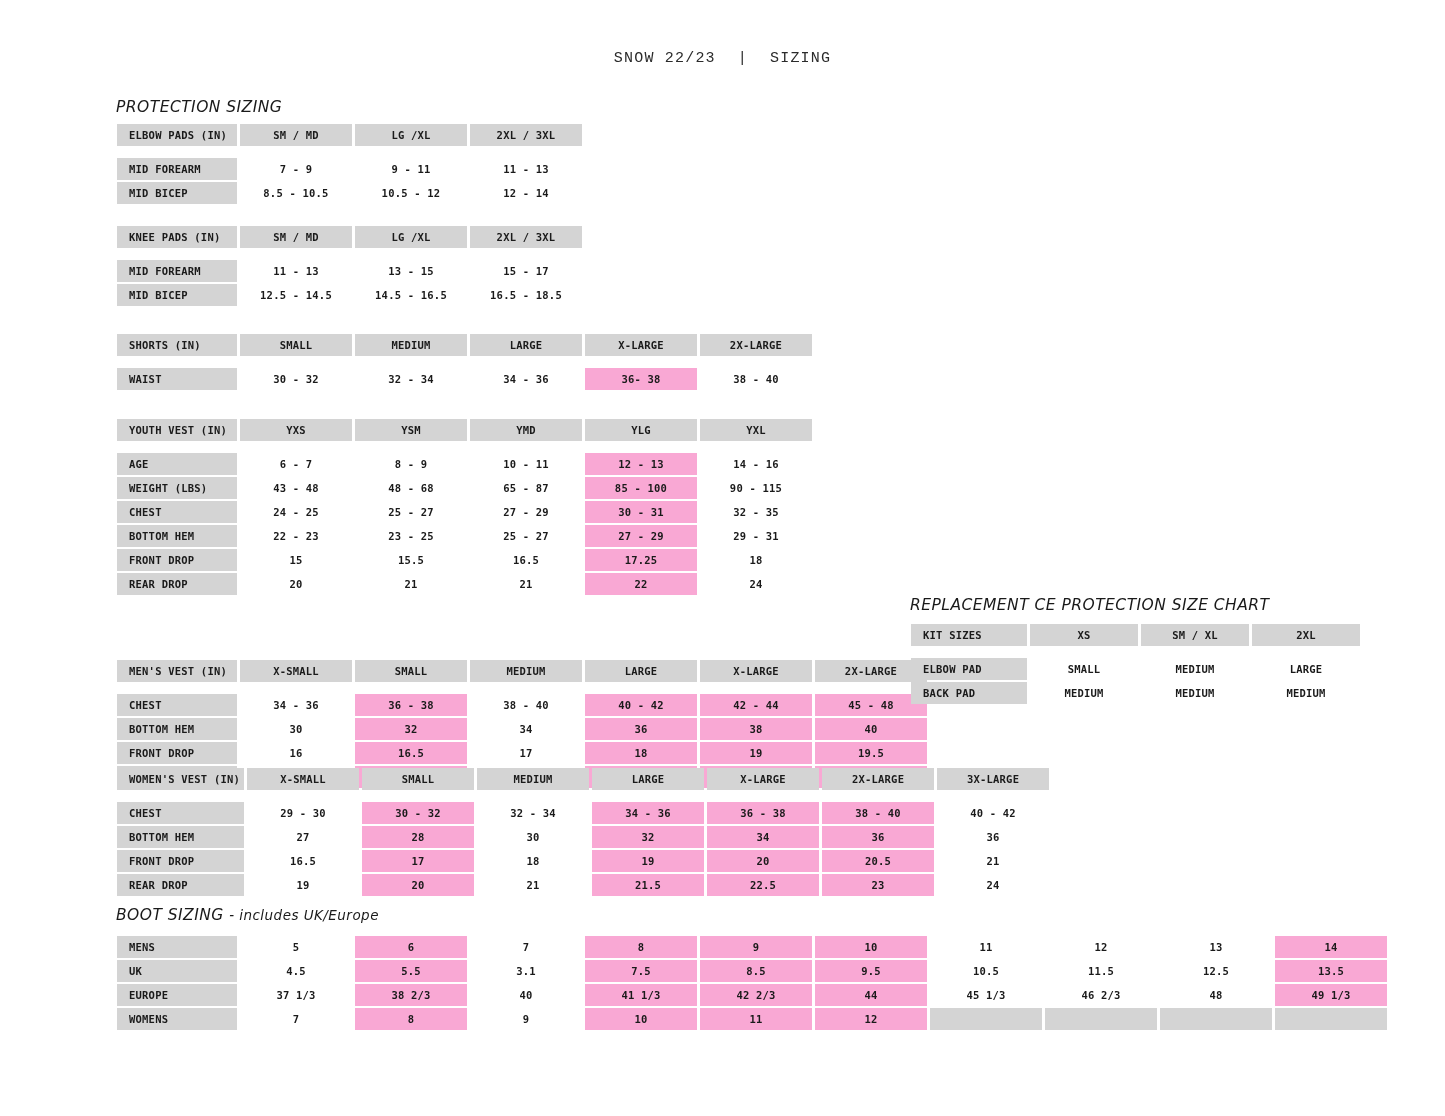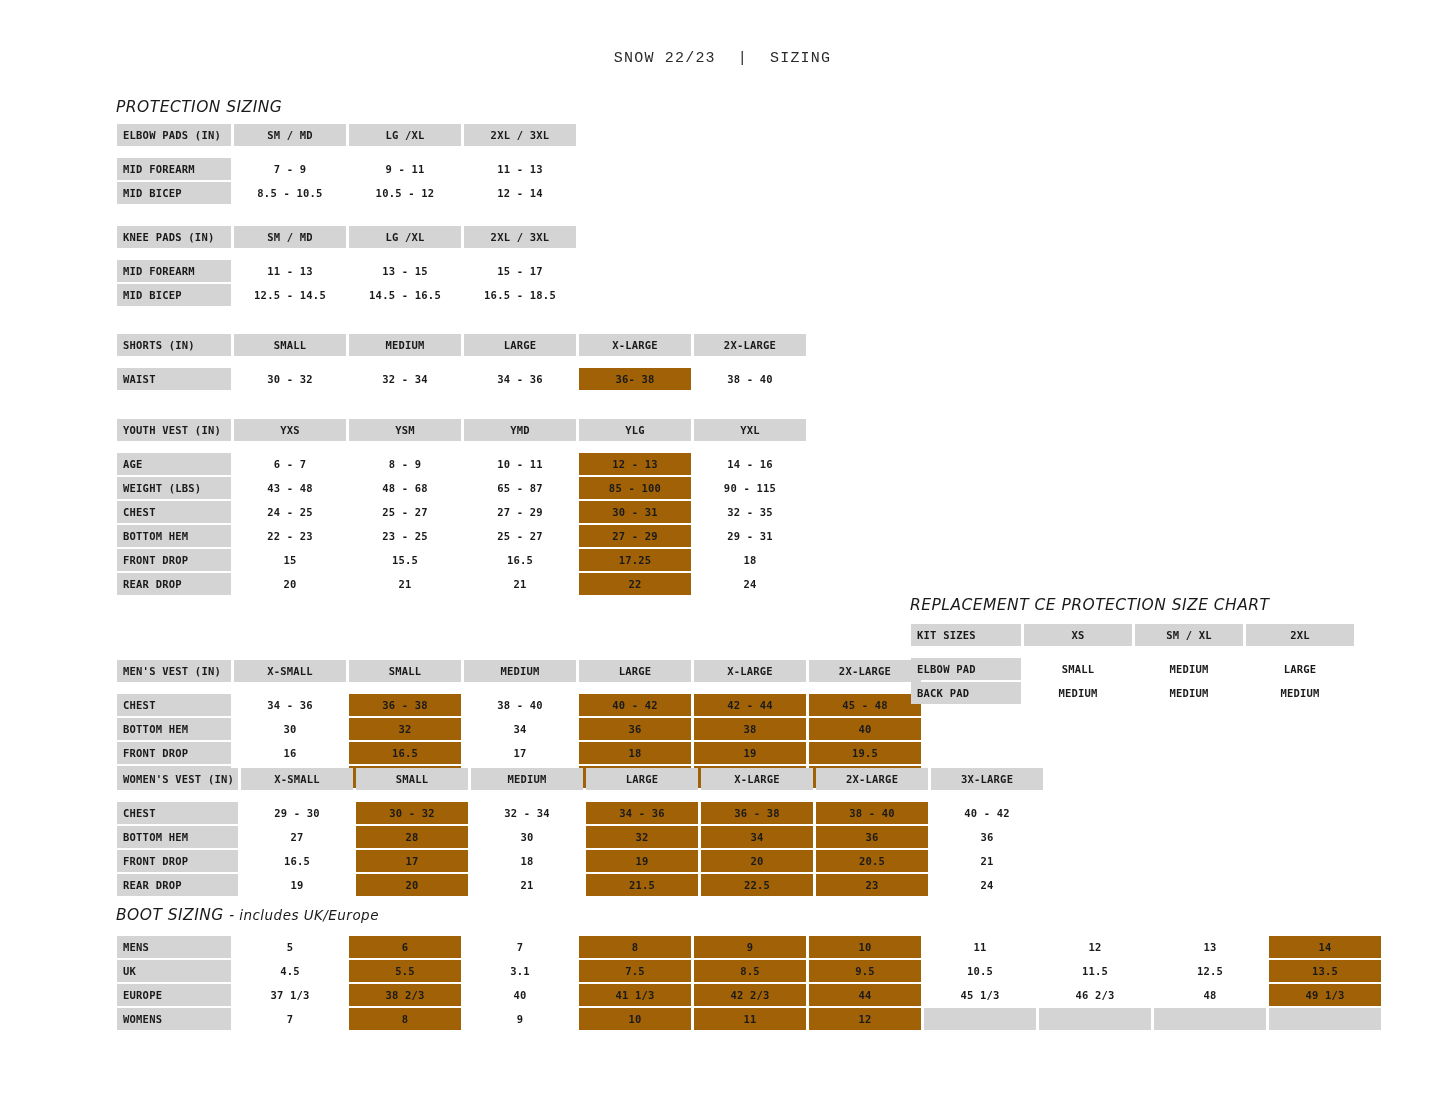--- a/index.html
+++ b/index.html
@@ -57,28 +57,28 @@
     background: #d4d4d4;
     color: #1a1a1a;
     height: 18px;
     padding: 2px 4px;
     text-align: center;
     white-space: nowrap;
     font-weight: bold;
   }
   table.sz td.lbl, table.sz th.lbl {
     text-align: left;
-    padding-left: 6px;
+    padding-left: 12px;
     background: #d4d4d4;
   }
   table.sz td.val {
     background: #ffffff;
   }
   table.sz td.val-g {
-    background: #a16207;
+    background: #f9a8d4;
   }
   table.sz td.blank {
     background: #d4d4d4;
   }
   table.sz th.hdr {
     background: #d4d4d4;
   }
 
   .tbl-wrap { position: absolute; }
 

